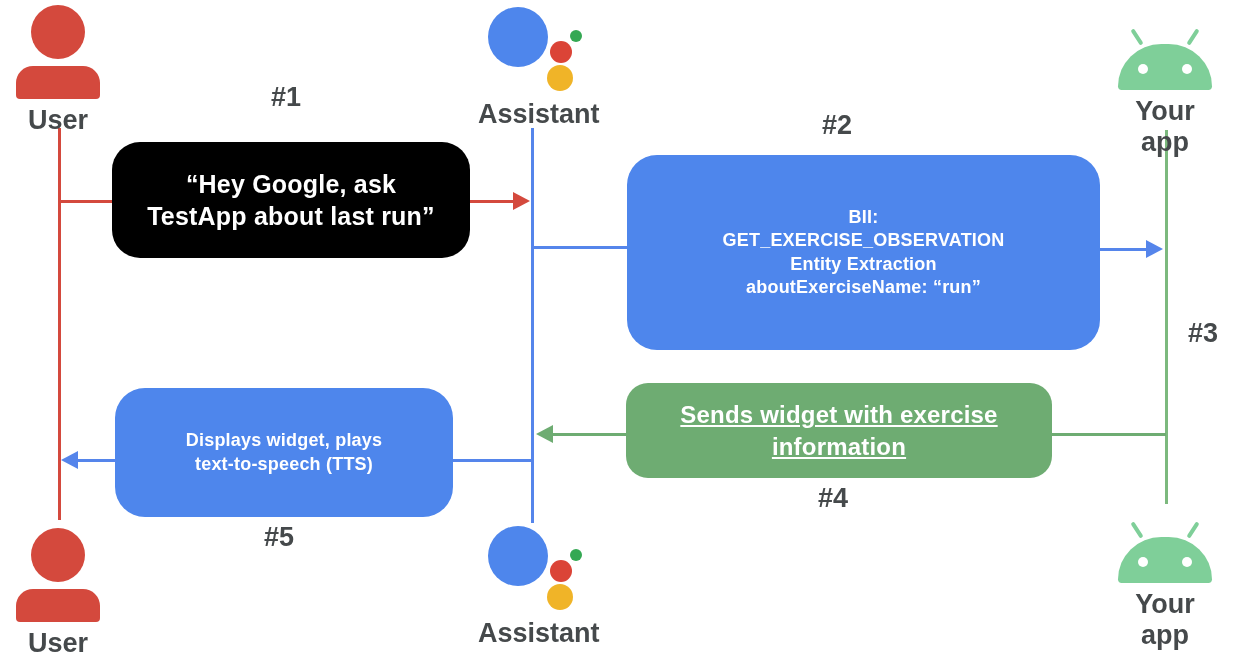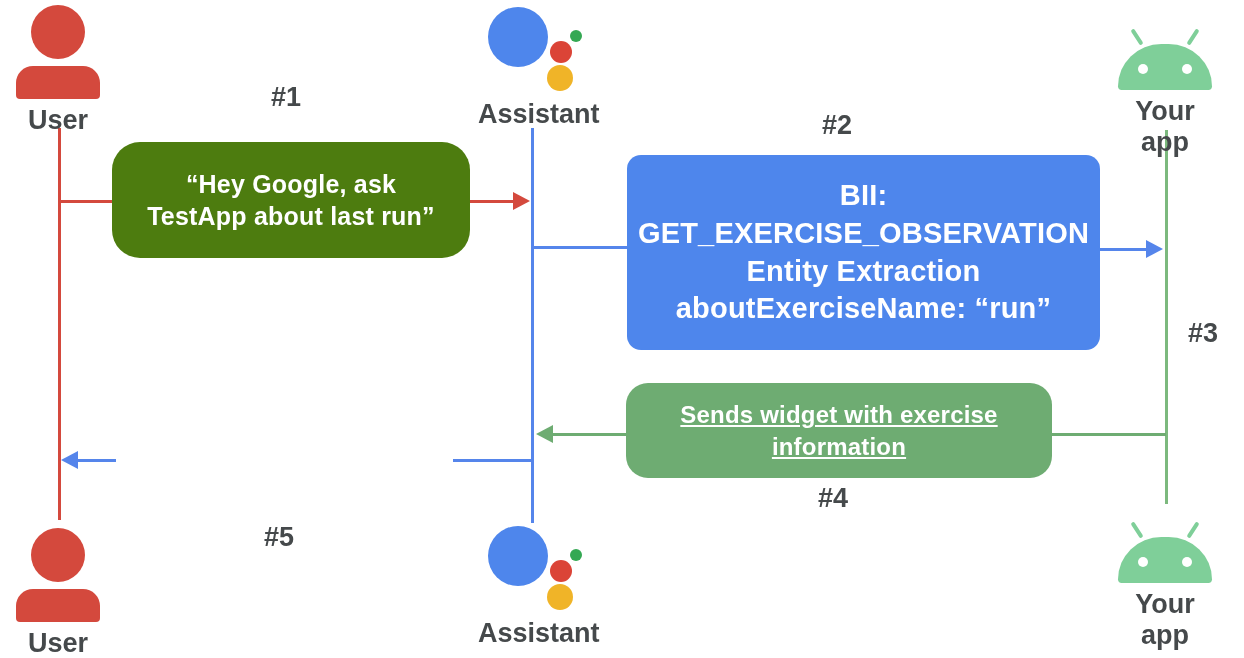--- a/index.html
+++ b/index.html
@@ -22,22 +22,22 @@
   .arr-red{border-left-color:#D4493D;border-right-color:#D4493D;}
   .arr-blue{border-left-color:#5585EB;border-right-color:#5585EB;}
   .arr-green{border-left-color:#6EAC72;border-right-color:#6EAC72;}
 
   
   .msg{
     position:absolute;display:flex;align-items:center;justify-content:center;
     color:#ffffff;font-weight:bold;text-align:center;white-space:pre-line;
     line-height:1.3;letter-spacing:.2px;
   }
-  .msg-red{background:#4d7c0f;border-radius:28px;font-size:25px;}
-  .msg-blue{background:#4E86EC;border-radius:14px;font-size:29px;}
+  .msg-red{background:#000000;border-radius:28px;font-size:25px;}
+  .msg-blue{background:#4E86EC;border-radius:30px;font-size:18px;}
   .msg-green{background:#6EAC72;border-radius:22px;font-size:24px;}
 
   
   .step-tag{position:absolute;font-size:27px;font-weight:bold;color:#45494B;}
 
   
   .actor{position:absolute;}
   .actor-label{font-size:27px;font-weight:bold;color:#45494B;text-align:center;margin-top:6px;}
 
   
@@ -93,20 +93,22 @@
   <div class="step-tag" style="left:1188px;top:318px;">#3</div>
 
   <div class="line-h green-bg" style="left:1052px;top:433px;width:114px;"></div>
   <div class="msg msg-green" style="left:626px;top:383px;width:426px;height:95px;text-decoration:underline;">Sends widget with exercise
 information</div>
   <div class="line-h green-bg" style="left:551px;top:433px;width:76px;"></div>
   <div class="arr arr-left arr-green" style="left:536px;top:425px;"></div>
   <div class="step-tag" style="left:818px;top:483px;">#4</div>
 
   <div class="line-h blue-bg" style="left:453px;top:459px;width:79px;"></div>
+  <div class="msg msg-blue" style="left:115px;top:388px;width:338px;height:129px;">Displays widget, plays
+text-to-speech (TTS)</div>
   <div class="line-h blue-bg" style="left:76px;top:459px;width:40px;"></div>
   <div class="arr arr-left arr-blue" style="left:61px;top:451px;"></div>
   <div class="step-tag" style="left:264px;top:522px;">#5</div>
 
   <div class="actor person" style="left:8px;top:5px;">
     <div>
       <div class="person-head"></div>
       <div class="person-body"></div>
     </div>
     <div class="actor-label">User</div>

